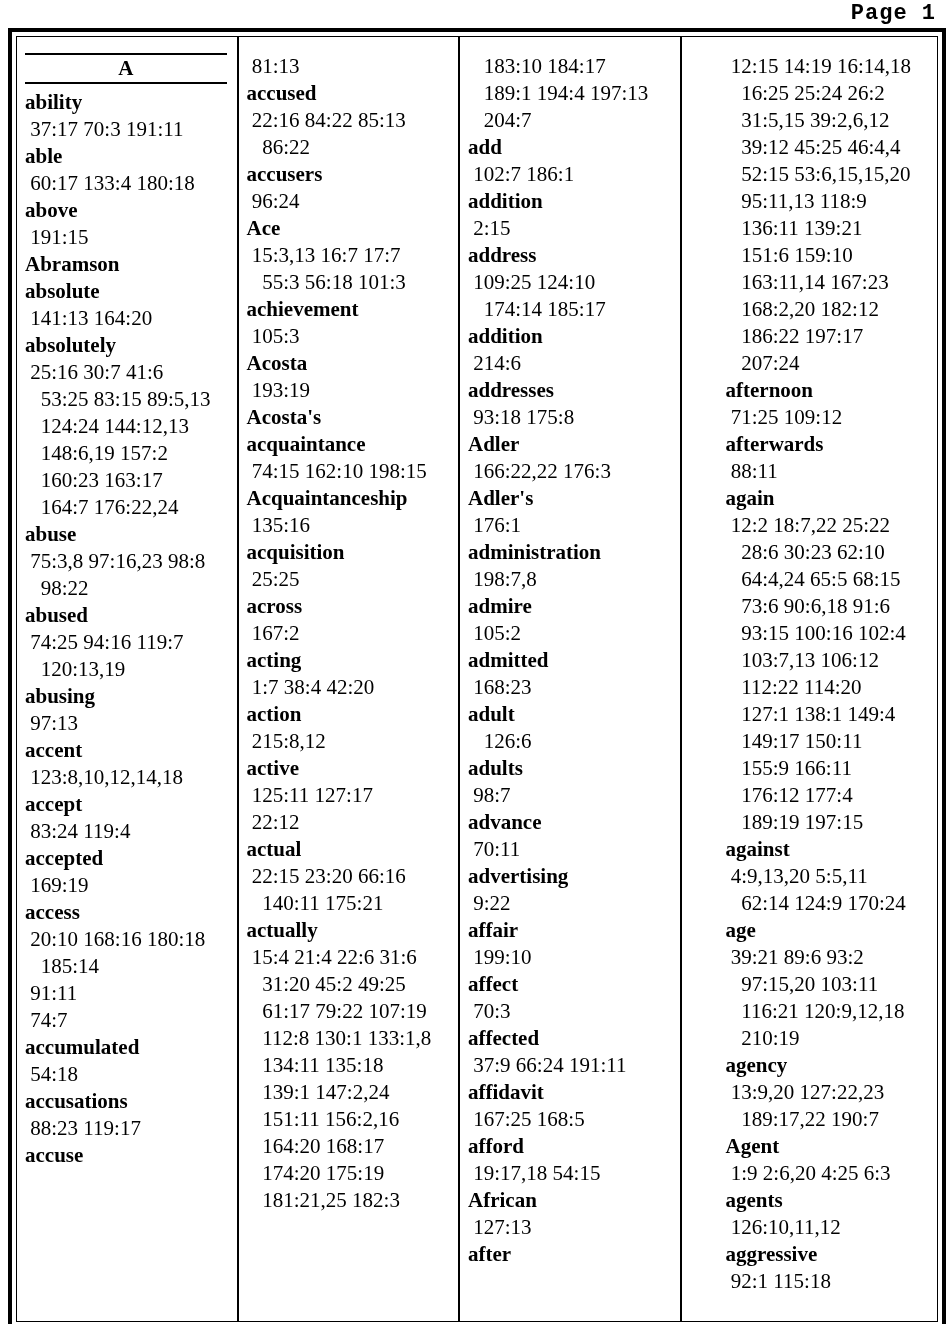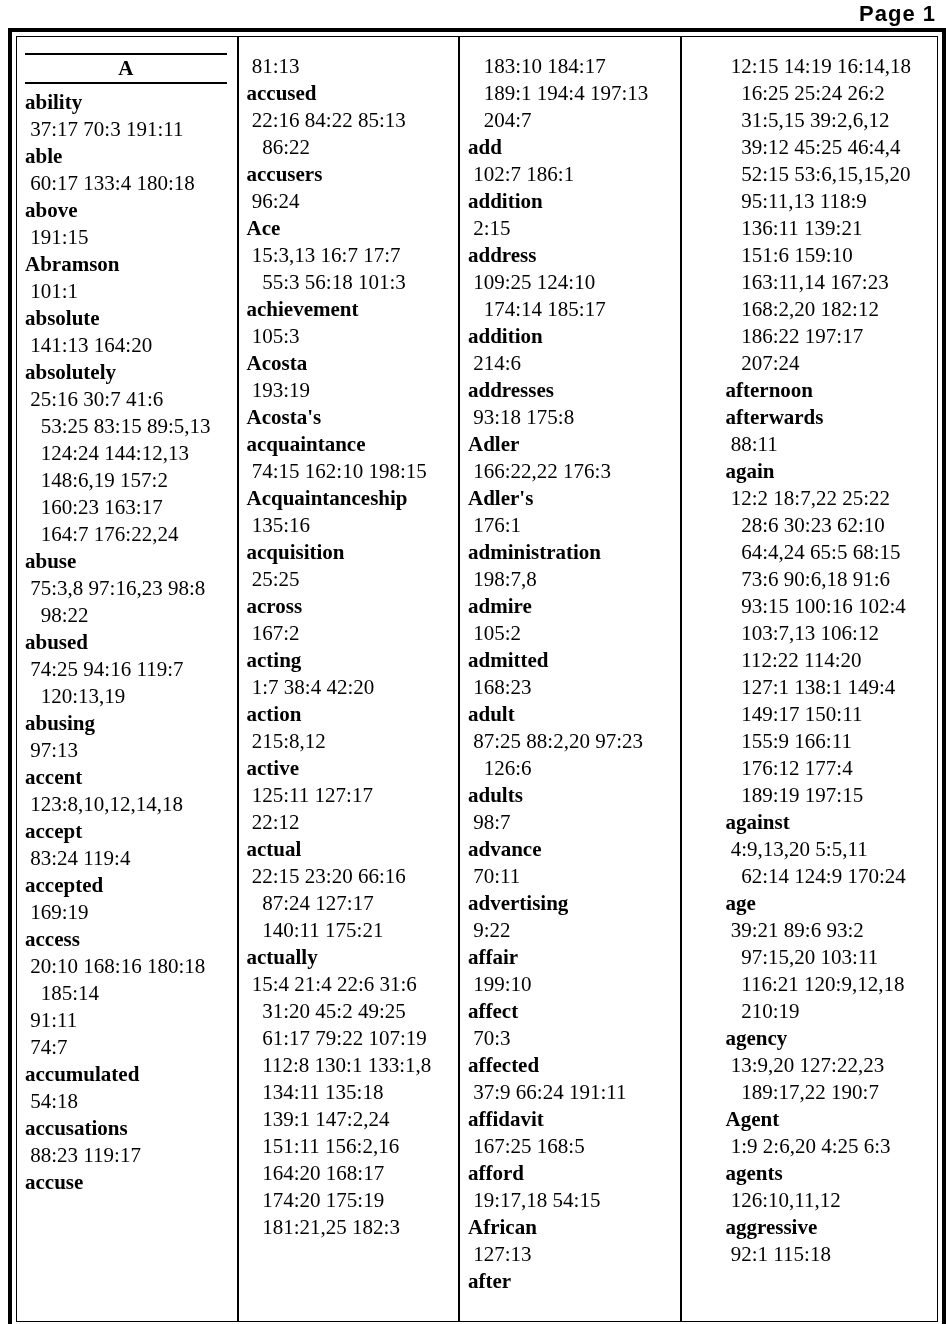--- a/index.html
+++ b/index.html
@@ -9,21 +9,21 @@
     width: 946px;
     height: 1324px;
     position: relative;
     font-family: "Liberation Serif", "DejaVu Serif", serif;
     color: #000000;
   }
   .page-header {
     position: absolute;
     top: 1px;
     right: 10px;
-    font-family: Liberation Sans, sans-serif;
+    font-family: Liberation Mono, monospace;
     font-size: 22px;
     font-weight: bold;
     letter-spacing: 1px;
     white-space: pre;
   }
   .frame {
     position: absolute;
     left: 8px;
     top: 28px;
     width: 922px;
@@ -75,21 +75,20 @@
         <span>A</span>
       </div>
       <div class="col-entries">
           <div class="word">ability</div>
           <div class="refline"> 37:17 70:3 191:11</div>
           <div class="word">able</div>
           <div class="refline"> 60:17 133:4 180:18</div>
           <div class="word">above</div>
           <div class="refline"> 191:15</div>
           <div class="word">Abramson</div>
-          <div class="refline"> 101:1</div>
           <div class="word">absolute</div>
           <div class="refline"> 141:13 164:20</div>
           <div class="word">absolutely</div>
           <div class="refline"> 25:16 30:7 41:6</div>
           <div class="refline">   53:25 83:15 89:5,13</div>
           <div class="refline">   124:24 144:12,13</div>
           <div class="refline">   148:6,19 157:2</div>
           <div class="refline">   160:23 163:17</div>
           <div class="refline">   164:7 176:22,24</div>
           <div class="word">abuse</div>
@@ -145,21 +144,20 @@
           <div class="refline"> 167:2</div>
           <div class="word">acting</div>
           <div class="refline"> 1:7 38:4 42:20</div>
           <div class="word">action</div>
           <div class="refline"> 215:8,12</div>
           <div class="word">active</div>
           <div class="refline"> 125:11 127:17</div>
           <div class="refline"> 22:12</div>
           <div class="word">actual</div>
           <div class="refline"> 22:15 23:20 66:16</div>
-          <div class="refline">   87:24 127:17</div>
           <div class="refline">   140:11 175:21</div>
           <div class="word">actually</div>
           <div class="refline"> 15:4 21:4 22:6 31:6</div>
           <div class="refline">   31:20 45:2 49:25</div>
           <div class="refline">   61:17 79:22 107:19</div>
           <div class="refline">   112:8 130:1 133:1,8</div>
           <div class="refline">   134:11 135:18</div>
           <div class="refline">   139:1 147:2,24</div>
           <div class="refline">   151:11 156:2,16</div>
           <div class="refline">   164:20 168:17</div>
@@ -188,21 +186,20 @@
           <div class="refline"> 166:22,22 176:3</div>
           <div class="word">Adler's</div>
           <div class="refline"> 176:1</div>
           <div class="word">administration</div>
           <div class="refline"> 198:7,8</div>
           <div class="word">admire</div>
           <div class="refline"> 105:2</div>
           <div class="word">admitted</div>
           <div class="refline"> 168:23</div>
           <div class="word">adult</div>
-          <div class="refline"> 87:25 88:2,20 97:23</div>
           <div class="refline">   126:6</div>
           <div class="word">adults</div>
           <div class="refline"> 98:7</div>
           <div class="word">advance</div>
           <div class="refline"> 70:11</div>
           <div class="word">advertising</div>
           <div class="refline"> 9:22</div>
           <div class="word">affair</div>
           <div class="refline"> 199:10</div>
           <div class="word">affect</div>
@@ -227,20 +224,21 @@
           <div class="refline">   39:12 45:25 46:4,4</div>
           <div class="refline">   52:15 53:6,15,15,20</div>
           <div class="refline">   95:11,13 118:9</div>
           <div class="refline">   136:11 139:21</div>
           <div class="refline">   151:6 159:10</div>
           <div class="refline">   163:11,14 167:23</div>
           <div class="refline">   168:2,20 182:12</div>
           <div class="refline">   186:22 197:17</div>
           <div class="refline">   207:24</div>
           <div class="word">afternoon</div>
+          <div class="refline"> 71:25 109:12</div>
           <div class="word">afterwards</div>
           <div class="refline"> 88:11</div>
           <div class="word">again</div>
           <div class="refline"> 12:2 18:7,22 25:22</div>
           <div class="refline">   28:6 30:23 62:10</div>
           <div class="refline">   64:4,24 65:5 68:15</div>
           <div class="refline">   73:6 90:6,18 91:6</div>
           <div class="refline">   93:15 100:16 102:4</div>
           <div class="refline">   103:7,13 106:12</div>
           <div class="refline">   112:22 114:20</div>

